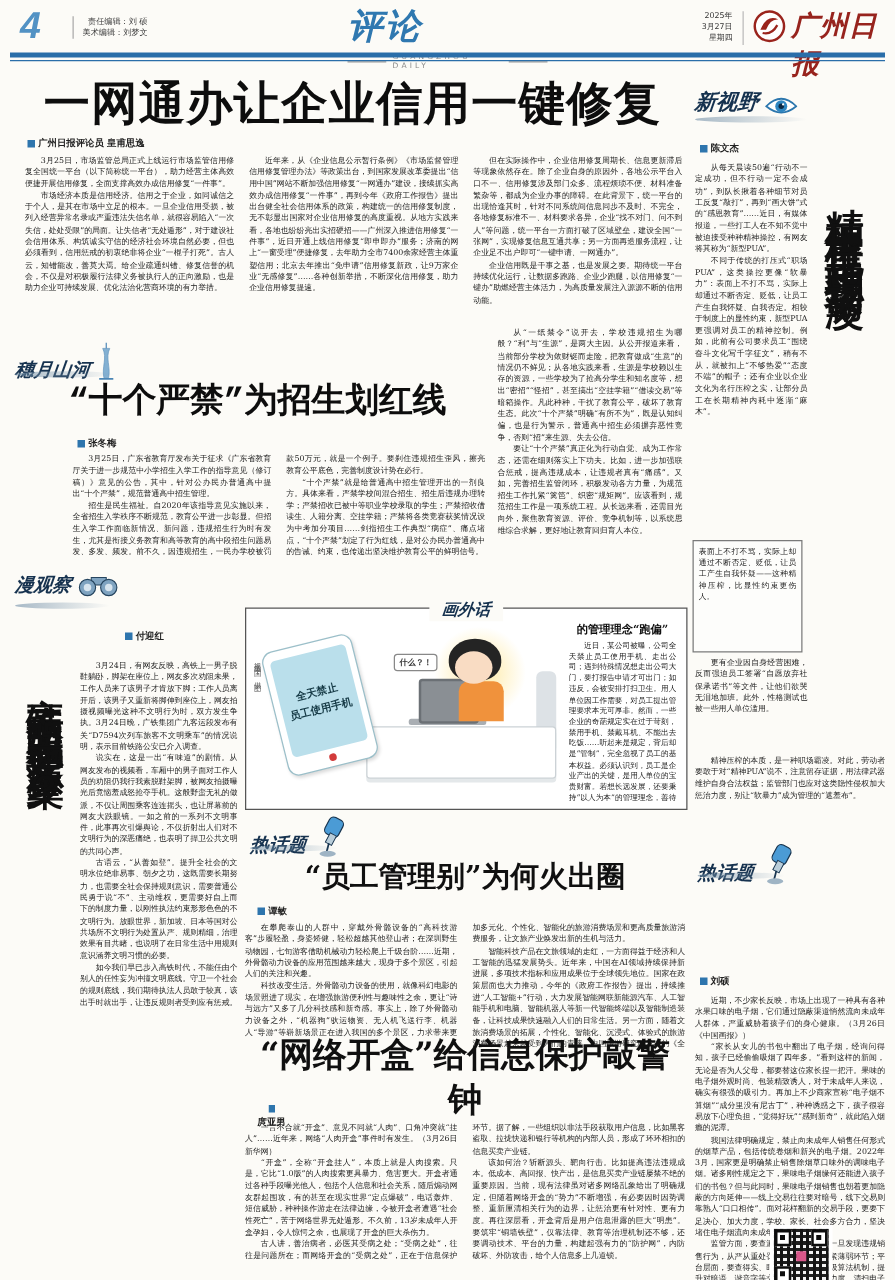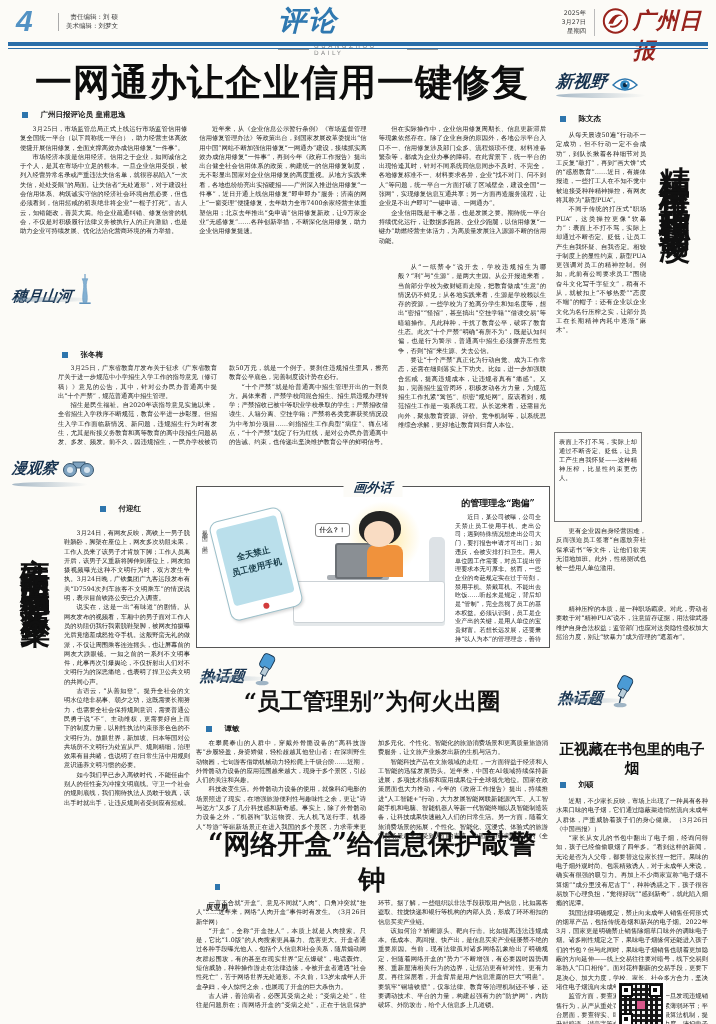--- a/index.html
+++ b/index.html
@@ -28,21 +28,21 @@
 
   
   .h-sans{font-family:Liberation Mono, monospace;font-weight:900;color:#0d0d0d;}
   .h-serif{font-family:"DejaVu Serif",serif;font-weight:bold;color:#101010;}
   .callig{font-family:"DejaVu Serif",serif;font-weight:bold;font-style:italic;color:#16324f;
           transform:skewX(-6deg);display:inline-block;}
   .swoosh{height:5px;border-radius:50%;
           background:linear-gradient(90deg,rgba(110,140,165,.6),rgba(110,140,165,0));}
   .bt{font-family:"DejaVu Serif",serif;font-size:6.3px;line-height:9.3px;text-align:justify;color:#1c1c1c;}
   .bt p{margin:0;text-indent:2em;}
-  .byline{font:bold 7.5px "DejaVu Sans",sans-serif;color:#222;display:flex;align-items:center;gap:13px;}
+  .byline{font:bold 7.5px "DejaVu Sans",sans-serif;color:#222;display:flex;align-items:center;gap:3px;}
   .bsq{width:5.5px;height:5.5px;background:#2e75ad;flex:0 0 auto;}
   .vert{writing-mode:vertical-rl;text-orientation:upright;}
   .seclabel{display:flex;align-items:flex-end;gap:5px;}
   .seclabel .callig{font-size:15px;}
 
   
   .hw-box{left:196px;top:486px;width:352px;height:160px;border:1.2px solid #555;background:#fff;}
   .hw-label{position:absolute;left:50%;top:-10px;transform:translateX(-50%);
             background:#fcfbf7;padding:0 10px;}
   .credit{position:absolute;left:3px;top:38px;font-size:5.8px;color:#555;letter-spacing:2px;}
@@ -172,20 +172,21 @@
   <div class="abs seclabel" style="left:12px;top:274px;">
     <span class="callig">穗月山河</span>
     <svg width="16" height="32" viewBox="0 0 16 34">
       <path d="M8 0 L8 5" stroke="#4a85b5" stroke-width="1"></path>
       <path d="M5 5 C9 13 4 21 6 30 L10 30 C12 21 7 13 11 5 Z" fill="#6ea3cc" opacity="0.85" stroke="#4a85b5" stroke-width="0.6"></path>
       <path d="M2 31 L14 31" stroke="#4a85b5" stroke-width="1.5"></path>
     </svg>
   </div>
   <div class="abs swoosh" style="left:12px;top:297px;width:80px;"></div>
 
+  <div class="abs h-sans" style="left:30px;top:302px;width:352px;text-align:center;font-size:27px;">“十个严禁”为招生划红线</div>
   <div class="abs byline" style="left:62px;top:350px;">
     <span class="bsq"></span>
     <span>张冬梅</span>
   </div>
   <div class="abs bt" style="left:58px;top:363px;width:330px;height:119px;column-count:2;column-gap:12px;overflow:hidden;">
     <p>3月25日，广东省教育厅发布关于征求《广东省教育厅关于进一步规范中小学招生入学工作的指导意见（修订稿）》意见的公告，其中，针对公办民办普通高中提出“十个严禁”，规范普通高中招生管理。</p>
     <p>招生是民生福祉。自2020年该指导意见实施以来，全省招生入学秩序不断规范，教育公平进一步彰显。但招生入学工作面临新情况、新问题，违规招生行为时有发生，尤其是衔接义务教育和高等教育的高中段招生问题易发、多发、频发。前不久，因违规招生，一民办学校被罚款50万元，就是一个例子。要刹住违规招生歪风，擦亮教育公平底色，完善制度设计势在必行。</p>
     <p>“十个严禁”就是给普通高中招生管理开出的一剂良方。具体来看，严禁学校间混合招生、招生后违规办理转学；严禁招收已被中等职业学校录取的学生；严禁招收借读生、人籍分离、空挂学籍；严禁将各类竞赛获奖情况设为中考加分项目……剑指招生工作典型“病症”、痛点堵点，“十个严禁”划定了行为红线，是对公办民办普通高中的告诫、约束，也传递出坚决维护教育公平的鲜明信号。</p>
   </div>
   <div class="abs bt" style="left:398px;top:262px;width:148px;height:220px;overflow:hidden;">
@@ -289,21 +290,20 @@
     <span class="callig">热话题</span>
     <svg width="28" height="34" viewBox="0 0 30 36">
       <rect x="12" y="2" width="13" height="16" rx="4" transform="rotate(28 18 10)" fill="#4b9bd5" stroke="#17344f" stroke-width="1"></rect>
       <rect x="13" y="16" width="6" height="9" transform="rotate(28 16 20)" fill="#b9cdd9" stroke="#17344f" stroke-width="0.8"></rect>
       <path d="M14 24 L12 32" stroke="#17344f" stroke-width="1.5"></path>
       <ellipse cx="13" cy="33" rx="7" ry="2.5" fill="#9fb4c4"></ellipse>
     </svg>
   </div>
   <div class="abs swoosh" style="left:558px;top:698px;width:70px;"></div>
 
-  <div class="abs h-serif" style="left:554px;top:740px;width:156px;text-align:center;font-size:14.5px;">正视藏在书包里的电子烟</div>
   <div class="abs byline" style="left:560px;top:780px;">
     <span class="bsq"></span>
     <span>刘硕</span>
   </div>
   <div class="abs bt" style="left:556px;top:796px;width:152px;height:228px;overflow:hidden;">
     <p>近期，不少家长反映，市场上出现了一种具有各种水果口味的电子烟，它们通过隐蔽渠道悄然流向未成年人群体，严重威胁着孩子们的身心健康。（3月26日《中国画报》）</p>
     <p>“家长从女儿的书包中翻出了电子烟，经询问得知，孩子已经偷偷吸烟了四年多。”看到这样的新闻，无论是否为人父母，都要替这位家长捏一把汗。果味的电子烟外观时尚、包装精致诱人，对于未成年人来说，确实有很强的吸引力。再加上不少商家宣称“电子烟不算烟”“成分里没有尼古丁”，种种诱惑之下，孩子很容易放下心理负担，“觉得好玩”“感到新奇”，就此陷入烟瘾的泥潭。</p>
     <p>我国法律明确规定，禁止向未成年人销售任何形式的烟草产品，包括传统卷烟和新兴的电子烟。2022年3月，国家更是明确禁止销售除烟草口味外的调味电子烟。诸多刚性规定之下，果味电子烟缘何还能进入孩子们的书包？但与此同时，果味电子烟销售也朝着更加隐蔽的方向延伸——线上交易往往要对暗号，线下交易则靠熟人“口口相传”。面对花样翻新的交易手段，更要下足决心、加大力度，学校、家长、社会多方合力，坚决堵住电子烟流向未成年人的渠道。</p>
     <p>监管方面，要查漏、堵源、严打，一旦发现违规销售行为，从严从重处罚，露头就打、盯紧薄弱环节；平台层面，要查得实、盯得紧，进一步升级算法机制，提升对暗语、谐音字等交易“暗号”的识别力度，清扫电子烟交易的隐秘渠道。当然，家长和学校也要做好教育和引导，让孩子深刻认识吸烟的危害，从他们的“第一口烟”管起。</p>
   </div>

